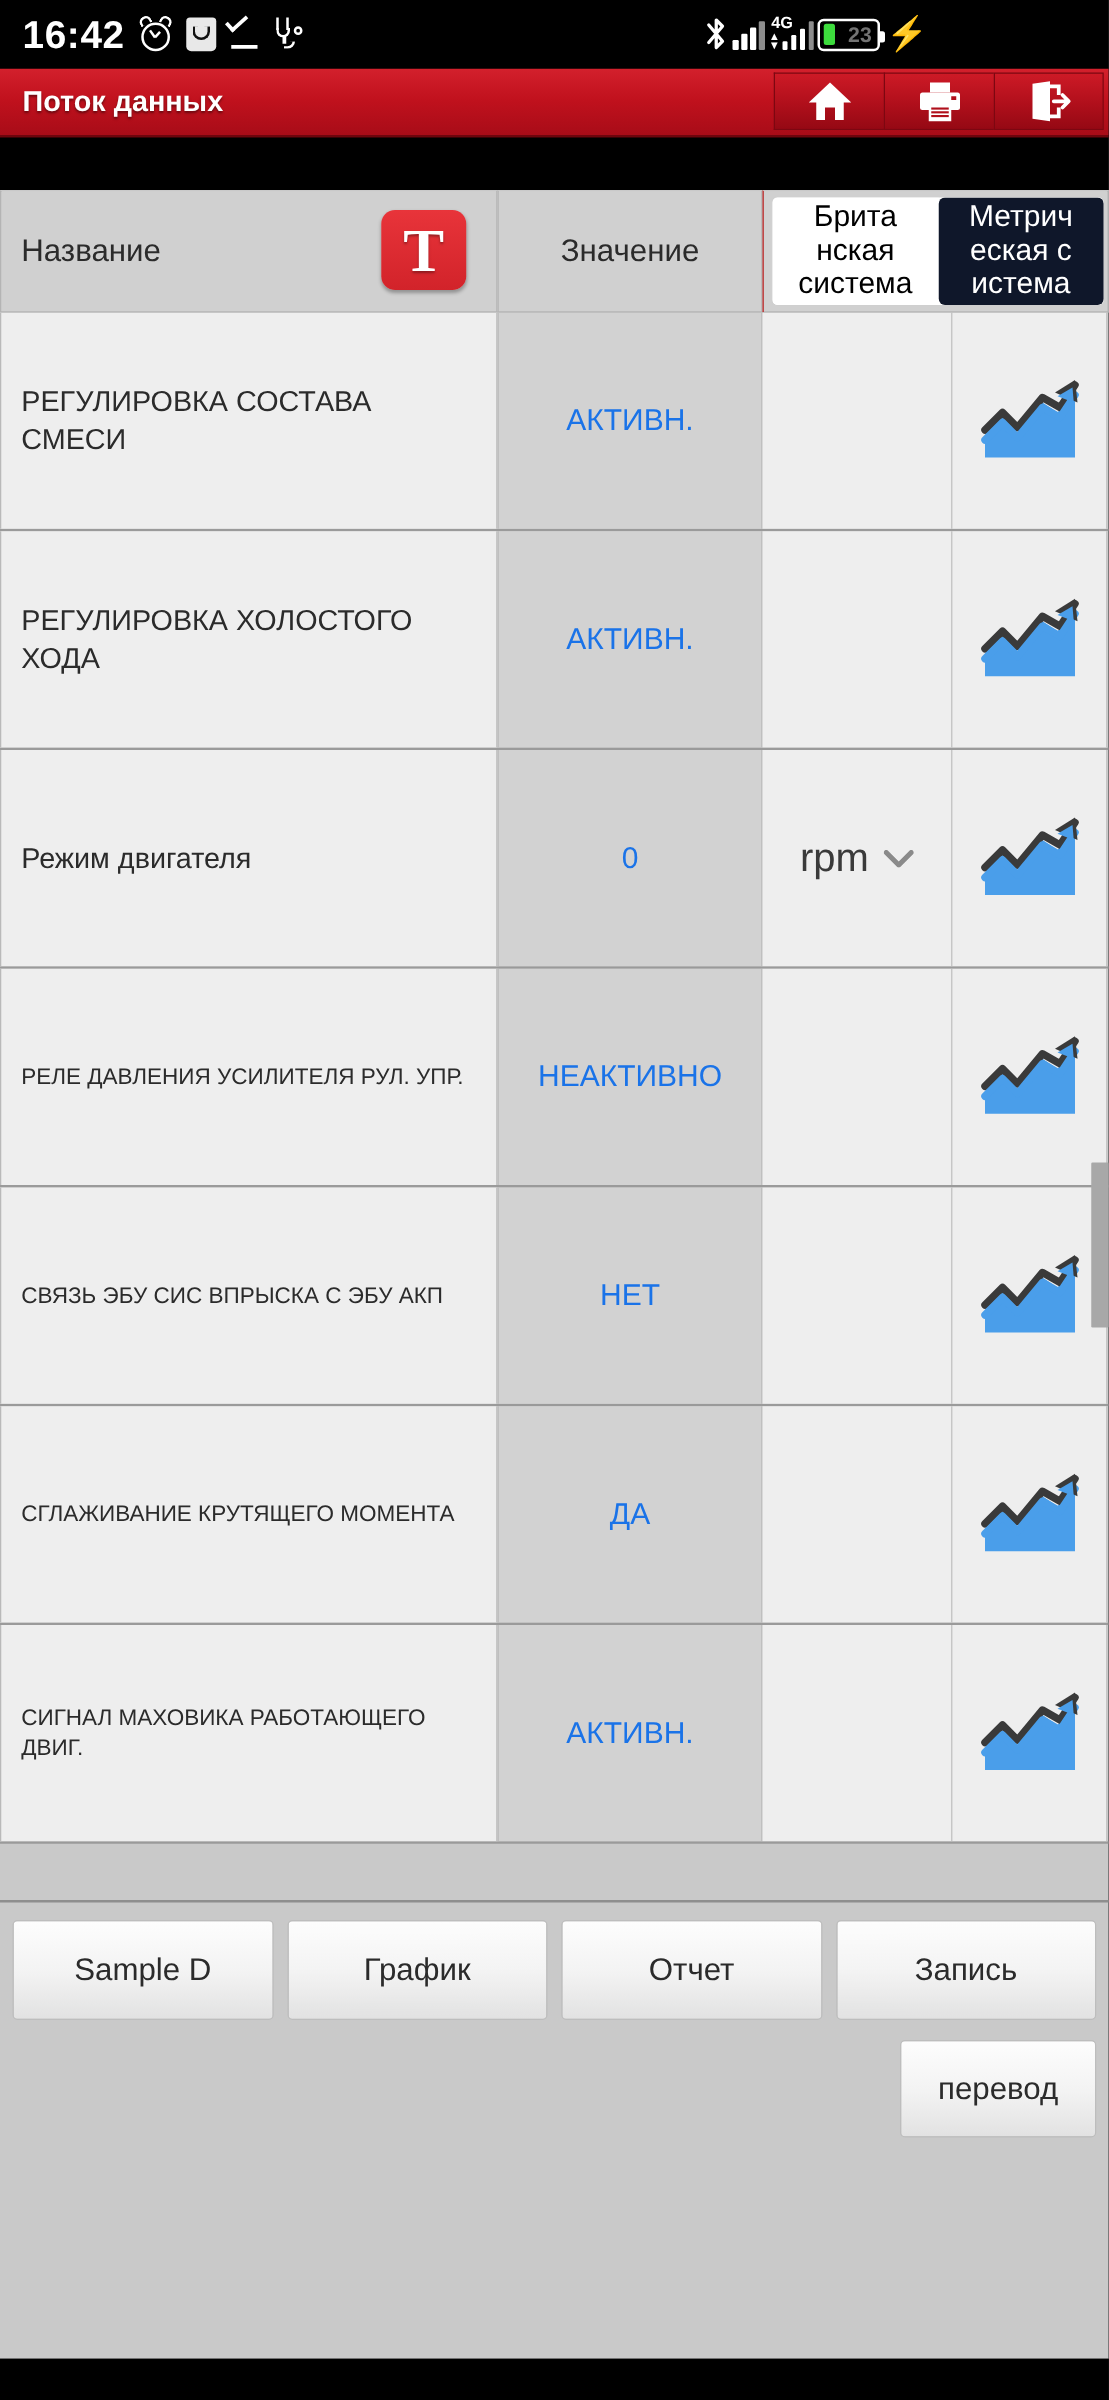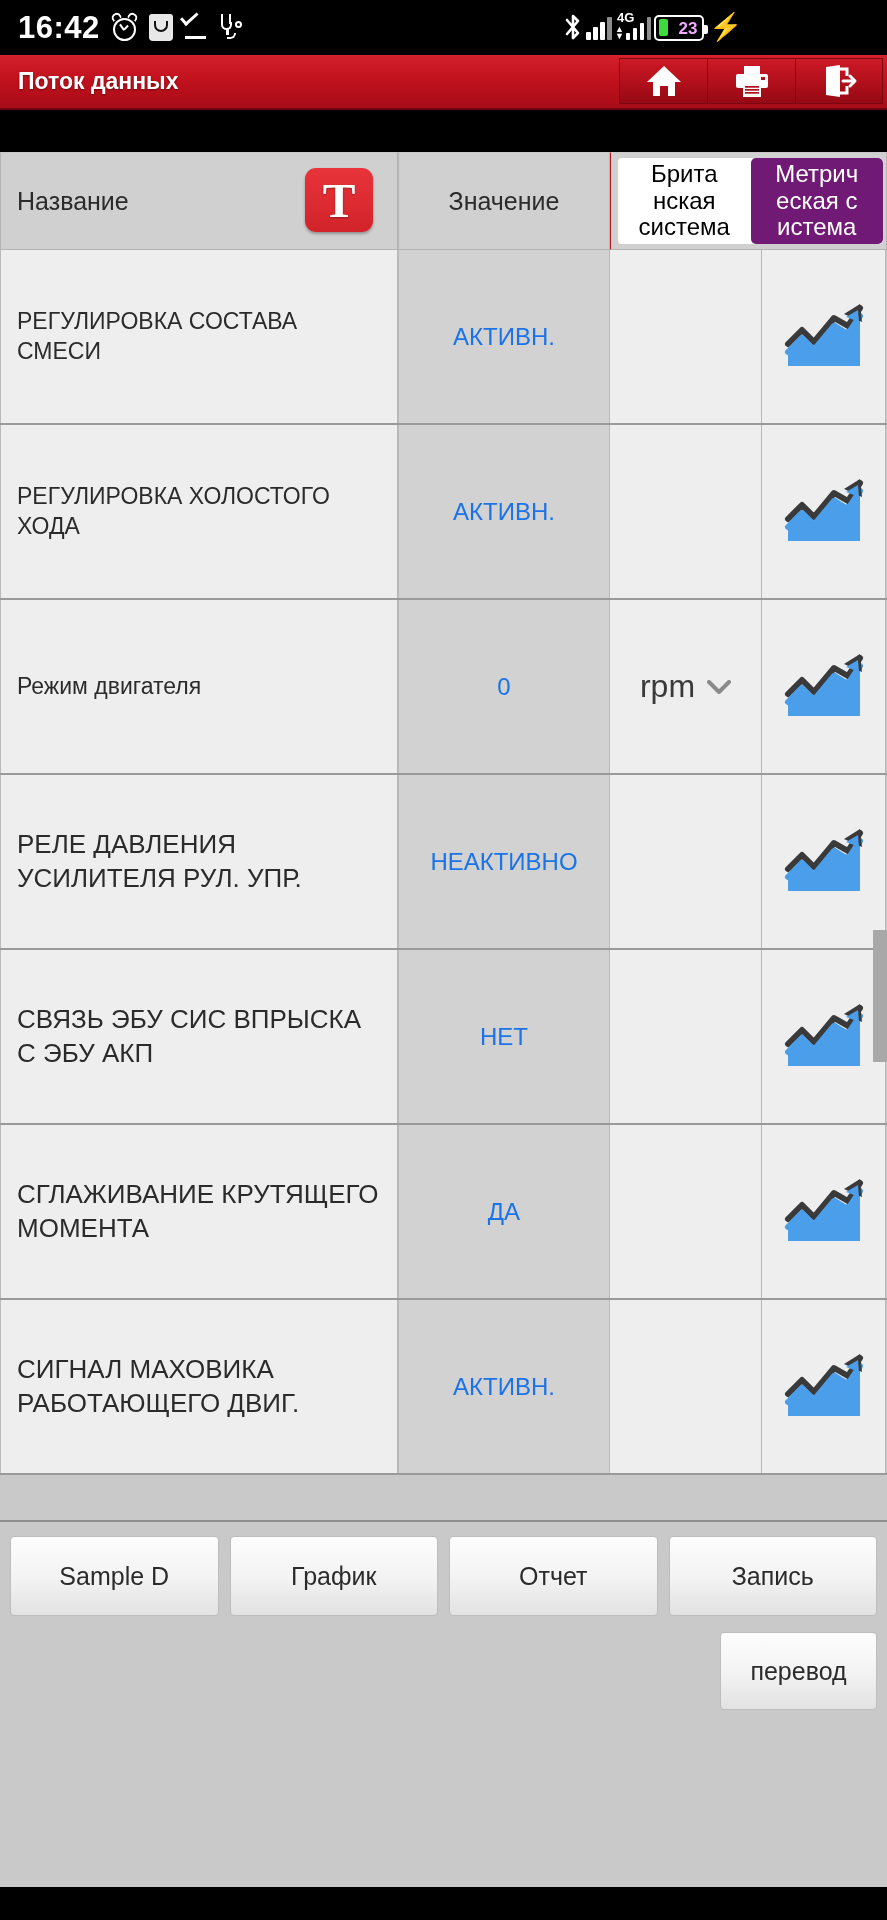--- a/index.html
+++ b/index.html
@@ -124,21 +124,21 @@
     border:2.6px solid #fff; border-radius:5px;
     display:flex; align-items:center; padding:2.5px;
   }
   .batt:after{
     content:""; position:absolute; right:-6px; top:8px;
     width:4px; height:9px; background:#fff; border-radius:0 2px 2px 0;
   }
   .batt .fill{ height:100%; background:#3ddc3d; border-radius:2px; }
   .batt .pct{
     position:absolute; right:5px; top:50%; transform:translateY(-50%);
-    font-size:17px; font-weight:bold; color:#f0abfc; line-height:1;
+    font-size:17px; font-weight:bold; color:#737373; line-height:1;
   }
   .bolt{ font-size:27px; line-height:1; color:#fff; margin-left:2px; }
 
   
   .titlebar{
     position:absolute; top:55px; left:0; width:887px; height:55px;
     background:linear-gradient(to bottom,#d3202c 0%,#c0111d 48%,#a80c18 100%);
     border-bottom:2px solid #6d050d;
     display:flex; align-items:center;
   }
@@ -195,21 +195,21 @@
   .unit-wrap{
     flex:1; display:flex; background:#fff;
     border:1px solid #cfcfcf; border-radius:5px; overflow:hidden;
   }
   .unit-btn{
     flex:1; display:flex; align-items:center; justify-content:center;
     text-align:center; font-size:24px; line-height:1.12;
     padding:2px 1px; word-break:break-all;
   }
   .unit-btn.off{ background:#fff; color:#000; }
-  .unit-btn.on{ background:#701a75; color:#fff; border-radius:5px; }
+  .unit-btn.on{ background:#0f172a; color:#fff; border-radius:5px; }
 
   .t-icon{
     position:absolute; left:305px; top:16px;
     width:68px; height:64px;
     background:linear-gradient(to bottom,#e8343a,#d2232a);
     border-radius:11px;
     box-shadow:0 2px 3px rgba(0,0,0,.3);
     display:flex; align-items:center; justify-content:center;
   }
   .t-icon span{
@@ -226,21 +226,21 @@
   .row{
     display:flex; height:175px; width:887px;
     border-bottom:2px solid #9a9a9a;
   }
   .cell{ border-right:1px solid #b9b9b9; display:flex; align-items:center; }
   .c-name{
     width:398px; background:#eeeeee; padding:0 16px;
     border-left:1px solid #b9b9b9;
   }
   .c-name span{ font-size:23px; color:#2b2b2b; line-height:1.28; }
-  .c-name span.small{ font-size:26px; }
+  .c-name span.small{ font-size:18px; }
   .c-val{
     width:212px; background:#d2d2d2; justify-content:center;
     border-left:1px solid #b9b9b9;
   }
   .c-val span{ font-size:24px; color:#1a73e8; text-align:center; }
   .c-unit{
     width:152px; background:#eeeeee; justify-content:center; gap:12px;
   }
   .c-unit .u{ font-size:32px; color:#3a3a3a; }
   .chev{ display:inline-block; width:24px; height:14px; }

